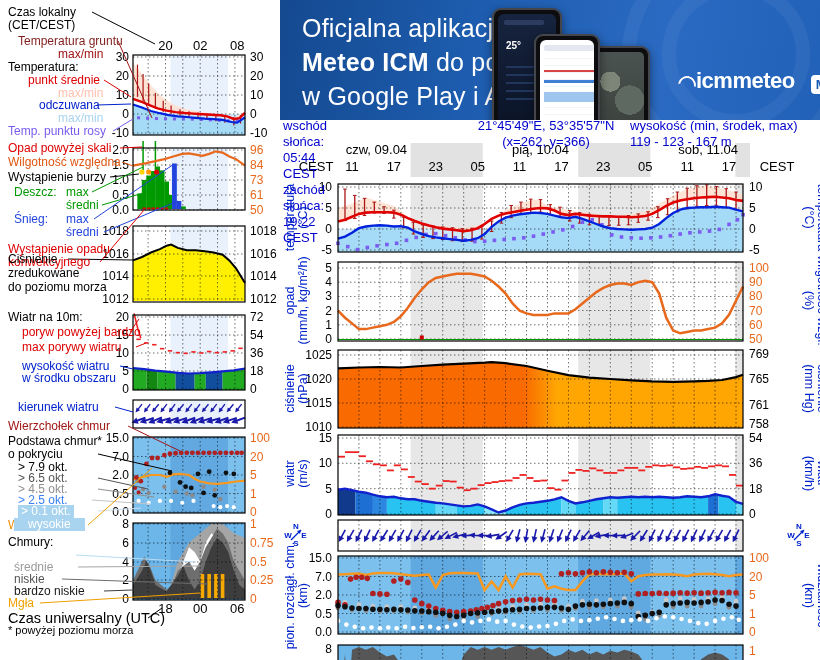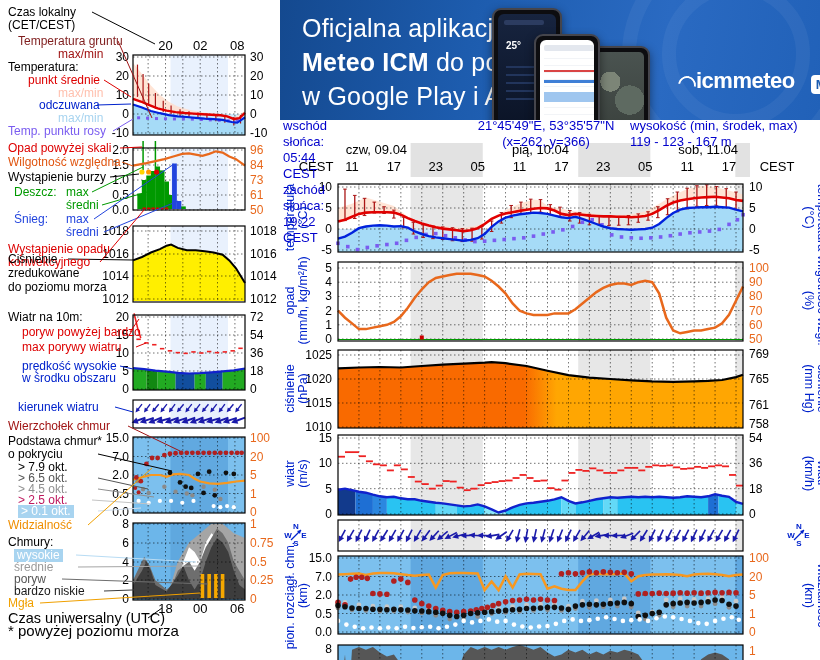--- a/index.html
+++ b/index.html
@@ -1452,40 +1452,40 @@
       <div class="lg-item" style="left: 66px; top: 213px; color: rgb(34, 68, 221);">max</div>
       <div class="lg-item" style="left: 66px; top: 226px; color: rgb(34, 68, 221);">średni</div>
       <div class="lg-item" style="left: 8px; top: 243px; color: rgb(221, 0, 0);">Wystąpienie opadu</div>
       <div class="lg-item" style="left: 8px; top: 256px; color: rgb(221, 0, 0); text-align: center;">konwekcyjnego</div>
       <div class="lg-item" style="left: 8px; top: 253px;">Ciśnienie</div>
       <div class="lg-item" style="left: 8px; top: 267px;">zredukowane</div>
       <div class="lg-item" style="left: 8px; top: 281px;">do poziomu morza</div>
       <div class="lg-item" style="left: 8px; top: 311px;">Wiatr na 10m:</div>
       <div class="lg-item" style="left: 22px; top: 326px; color: rgb(221, 0, 0);">poryw powyżej bardzo</div>
       <div class="lg-item" style="left: 22px; top: 341px; color: rgb(221, 0, 0);">max porywy wiatru</div>
-      <div class="lg-item" style="left: 22px; top: 360px; color: rgb(0, 34, 204);">prędkość wysokie</div>
+      <div class="lg-item" style="left: 22px; top: 360px; color: rgb(0, 34, 204);">wysokość wiatru</div>
       <div class="lg-item" style="left: 22px; top: 372px; color: rgb(0, 34, 204);">w środku obszaru</div>
       <div class="lg-item" style="left: 18px; top: 401px; color: rgb(0, 34, 204);">kierunek wiatru</div>
       <div class="lg-item" style="left: 8px; top: 420px; color: rgb(160, 21, 21);">Wierzchołek chmur</div>
       <div class="lg-item" style="left: 8px; top: 435px;">Podstawa chmur*</div>
       <div class="lg-item" style="left: 8px; top: 448px;">o pokryciu</div>
       <div class="lg-item" style="left: 18px; top: 461px;">&gt; 7.9 okt.</div>
       <div class="lg-item" style="left: 18px; top: 472px; color: rgb(85, 85, 85);">&gt; 6.5 okt.</div>
       <div class="lg-item" style="left: 18px; top: 483px; color: rgb(143, 143, 143);">&gt; 4.5 okt.</div>
-      <div class="lg-item" style="left: 18px; top: 494px; color: #be185d;">&gt; 2.5 okt.</div>
+      <div class="lg-item" style="left: 18px; top: 494px; color: #3b82f6;">&gt; 2.5 okt.</div>
       <div class="lg-item" style="left: 18px; top: 505px; color: rgb(255, 255, 255); background: rgb(168, 212, 240); padding: 0px 3px;">&gt; 0.1 okt.</div>
       <div class="lg-item" style="left: 8px; top: 519px; color: rgb(239, 142, 0);">Widzialność</div>
       <div class="lg-item" style="left: 8px; top: 536px;">Chmury:</div>
-      <div class="lg-item" style="left: 14px; top: 549px; color: rgb(255, 255, 255); background: rgb(168, 212, 240); padding: 0px 3px;">wysokie</div>
+      <div class="lg-item" style="left: 14px; top: 518px; color: rgb(255, 255, 255); background: rgb(168, 212, 240); padding: 0px 14px;">wysokie</div>
       <div class="lg-item" style="left: 14px; top: 561px; color: rgb(154, 154, 154);">średnie</div>
-      <div class="lg-item" style="left: 14px; top: 573px; color: rgb(85, 85, 85);">poryw</div>
+      <div class="lg-item" style="left: 14px; top: 573px; color: rgb(85, 85, 85);">niskie</div>
       <div class="lg-item" style="left: 14px; top: 585px; color: rgb(26, 26, 26);">bardzo niskie</div>
       <div class="lg-item" style="left: 8px; top: 597px; color: rgb(240, 160, 0);">Mgła</div>
       <div class="lg-item" style="left: 8px; top: 612px; font-size: 14.5px;">Czas uniwersalny (UTC)</div>
-      <div class="lg-item" style="left: 8px; top: 624px; font-size: 15px;">* powyżej poziomu morza</div>
+      <div class="lg-item" style="left: 8px; top: 624px; font-size: 11px;">* powyżej poziomu morza</div>
     </div>
 
   <div id="banner">
     <div class="circ c1"></div>
     <div class="circ c2"></div>
     <div class="b-line b1">Oficjalna aplikacja</div>
     <div class="b-line b2"><span class="bold">Meteo ICM</span><span> do pobrania</span></div>
     <div class="b-line b3">w Google Play i App Store</div>
     <div class="phone p1">
         <div class="scr1">

